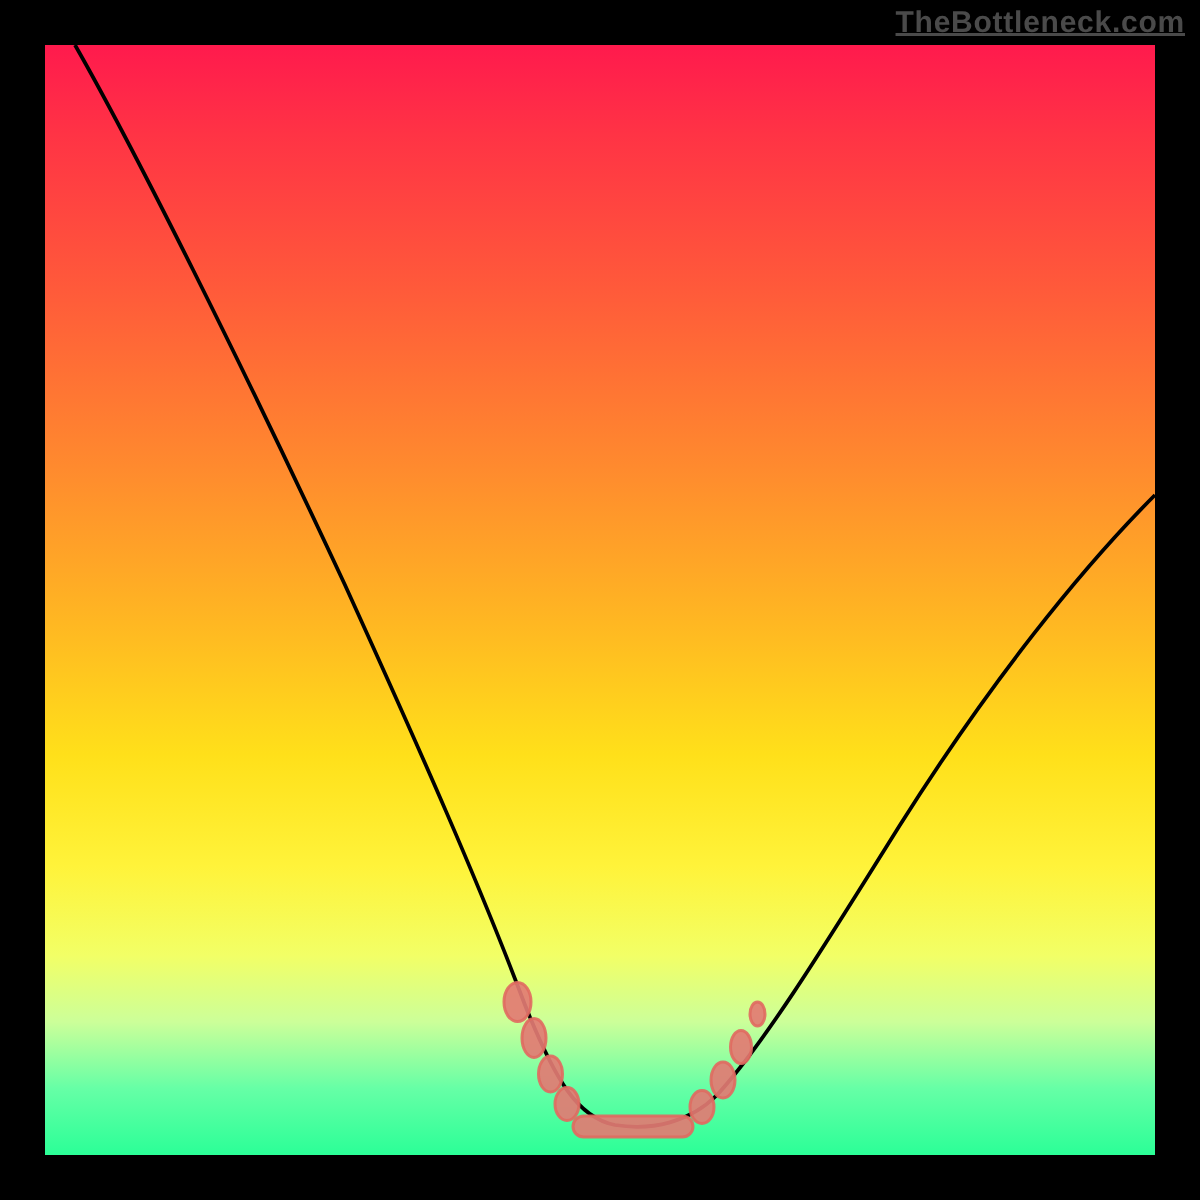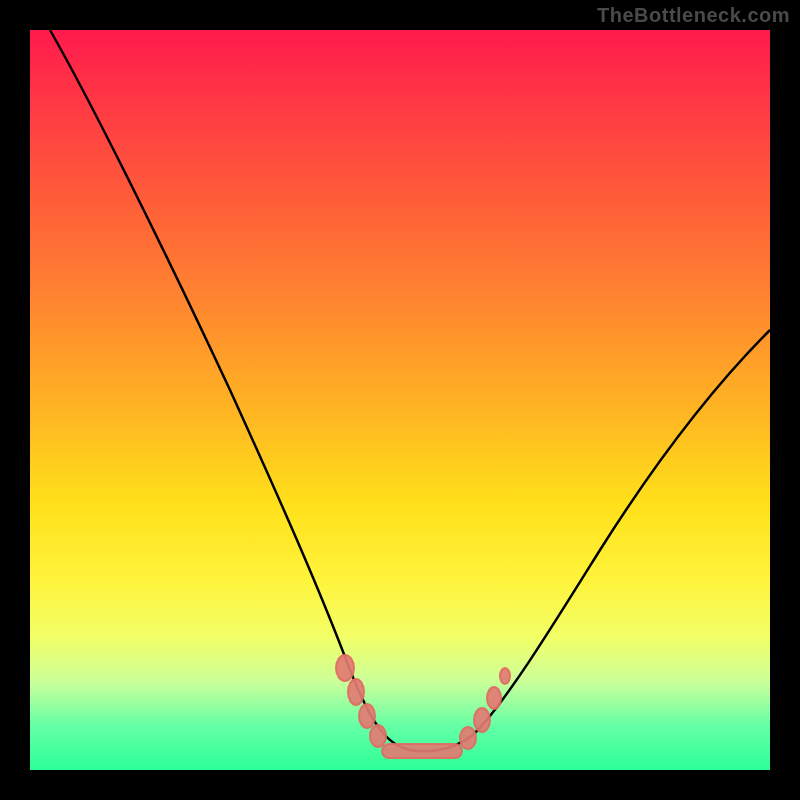--- a/index.html
+++ b/index.html
@@ -42,20 +42,21 @@
     );
   }
   .watermark {
     position: absolute;
     top: 4px;
     right: 10px;
     color: #4a4a4a;
     font-size: 20px;
     font-weight: 600;
     letter-spacing: 0.5px;
+    text-decoration: underline;
   }
   svg.curve {
     position: absolute;
     top: 0;
     left: 0;
     width: 740px;
     height: 740px;
     overflow: visible;
   }
   .main-curve {

